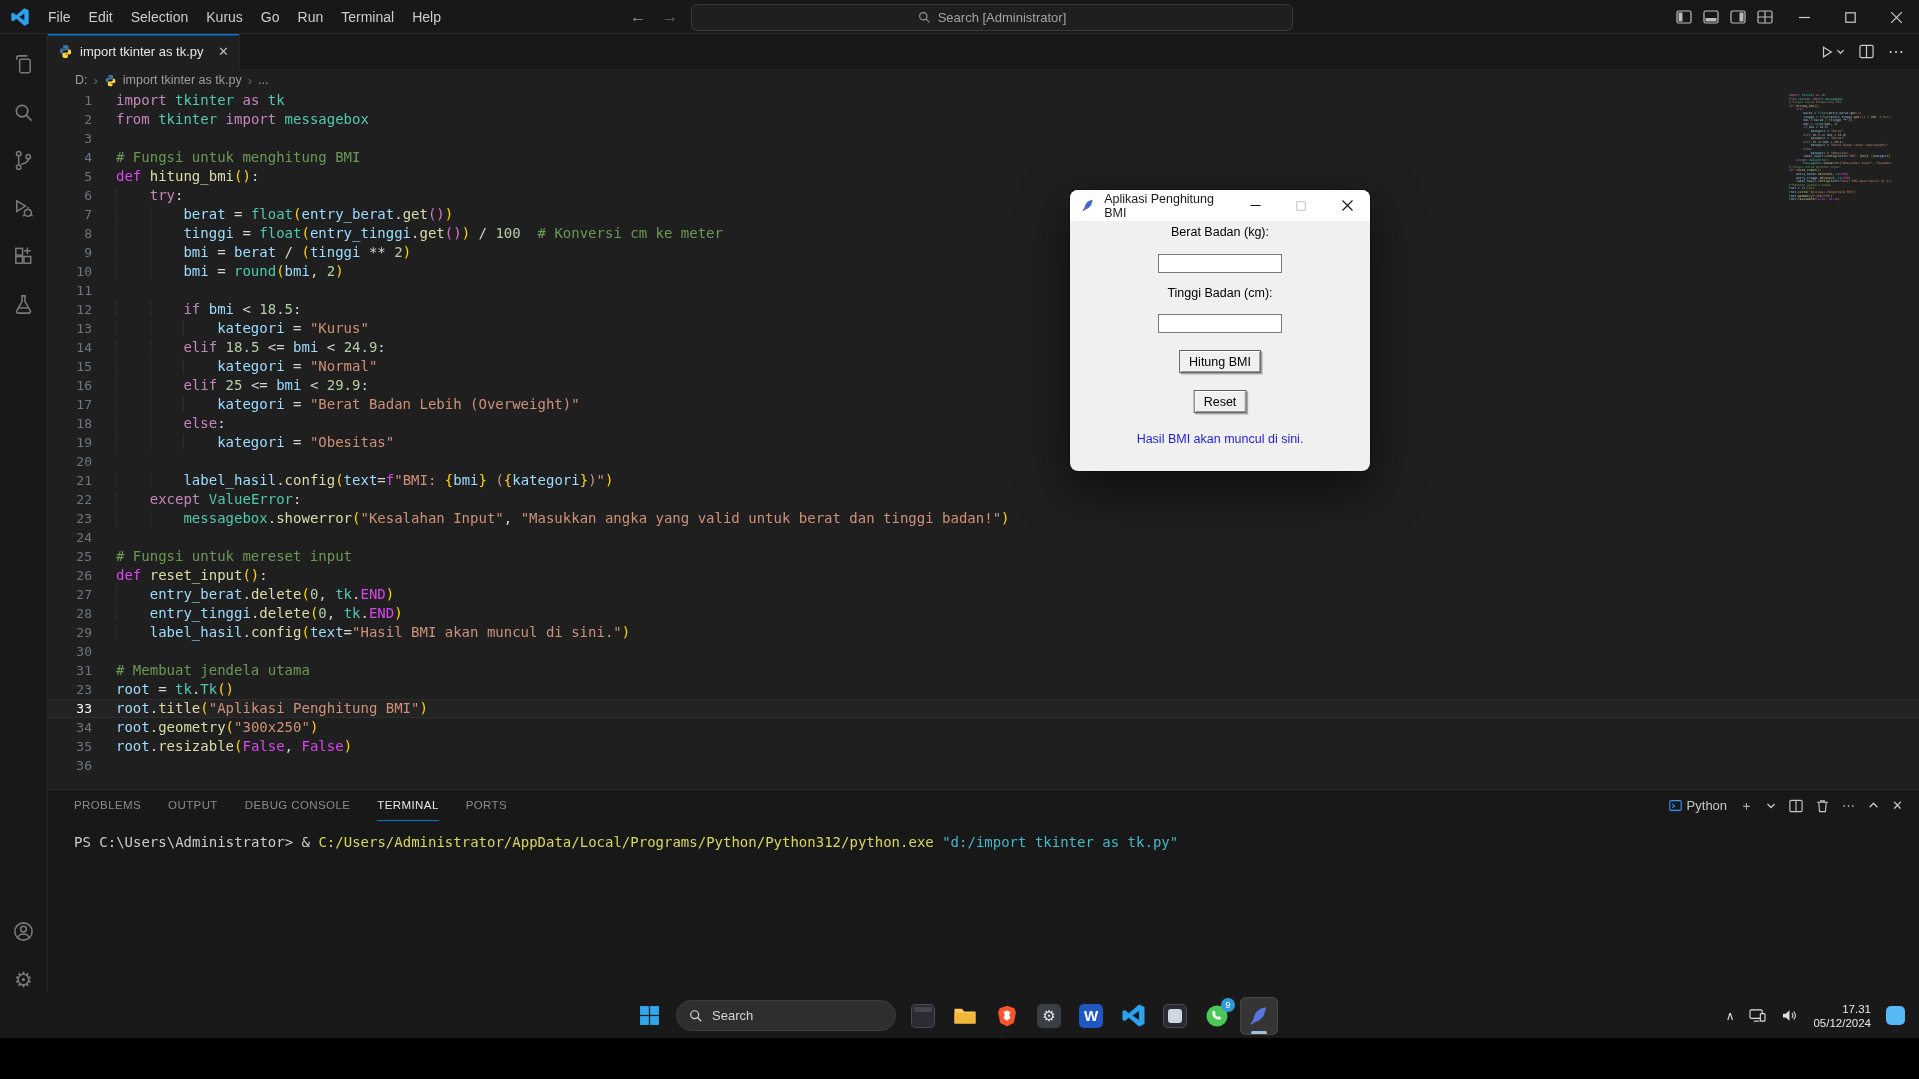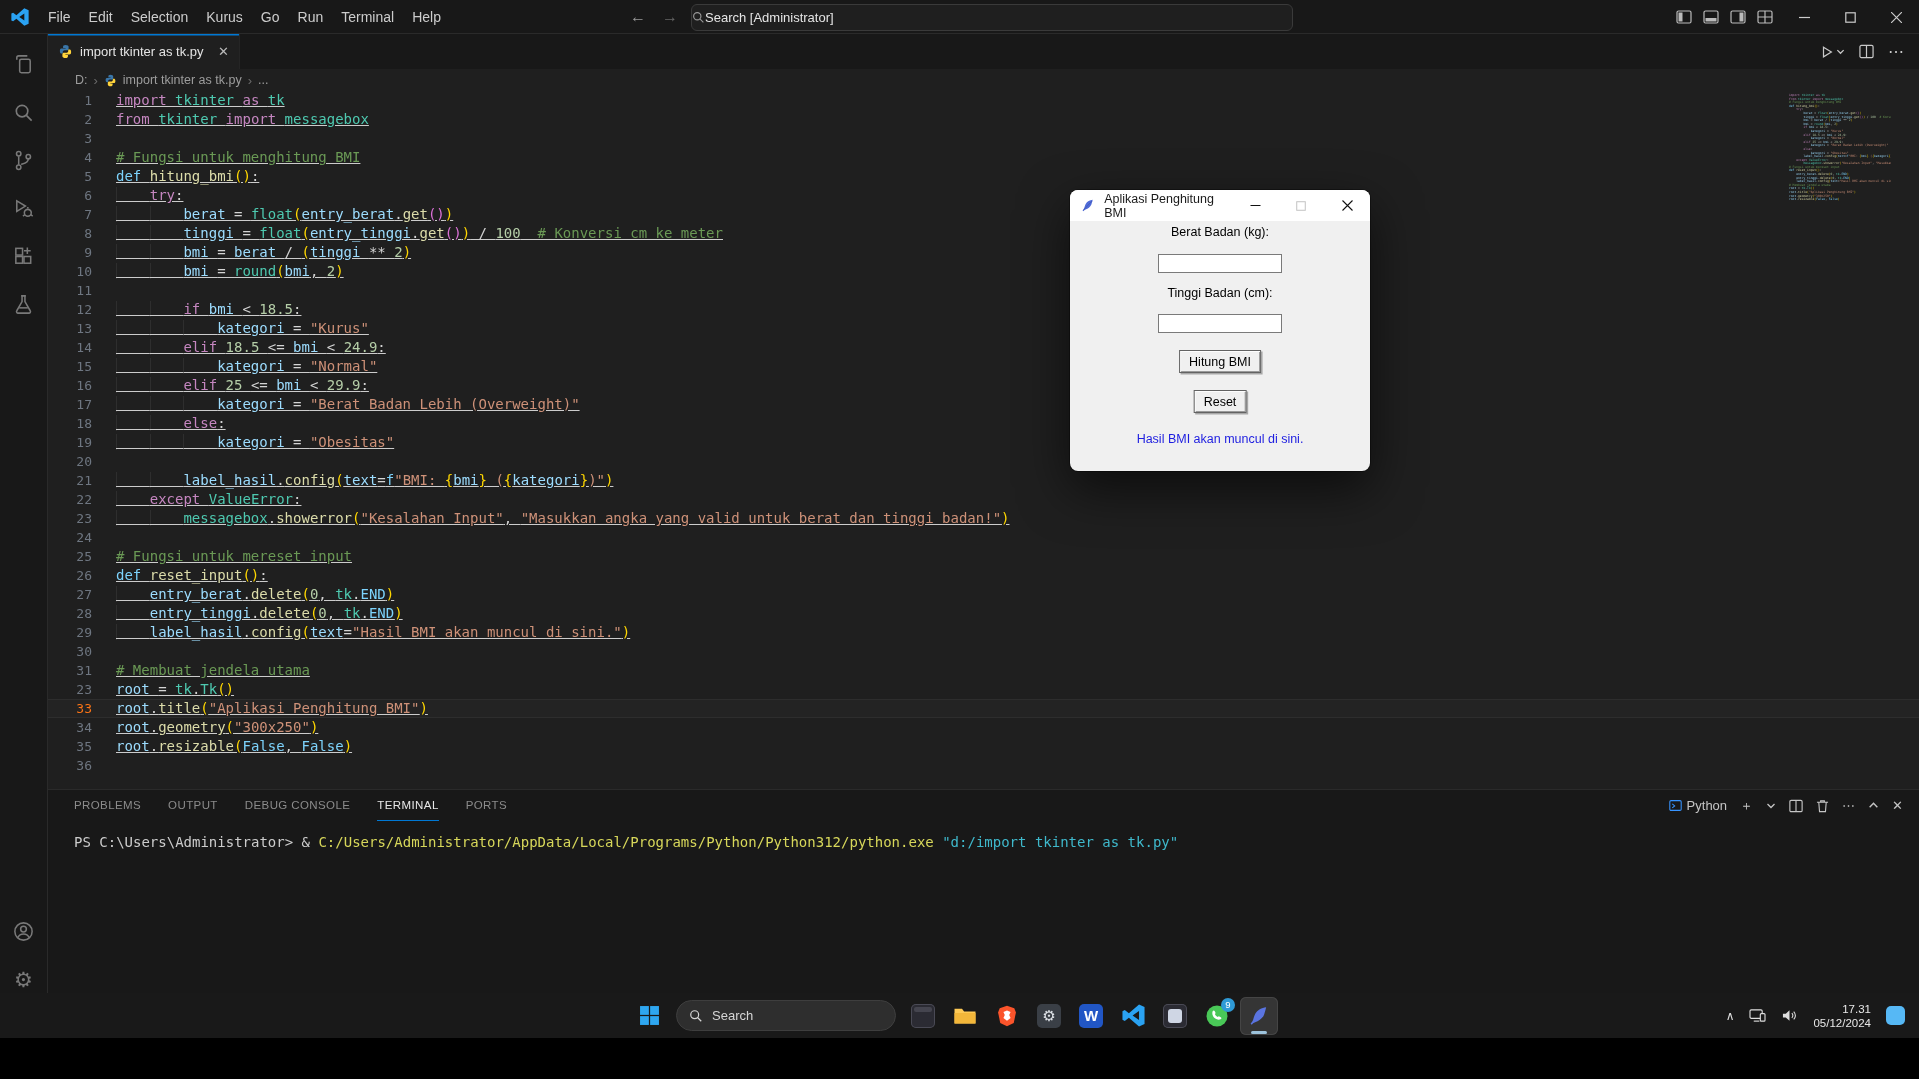--- a/index.html
+++ b/index.html
@@ -7,21 +7,21 @@
           font-family:"Liberation Sans",sans-serif;color:#ccc;}
   svg{display:block}
   
   .titlebar{position:absolute;left:0;top:0;right:0;height:34px;background:#181818;
             border-bottom:1px solid #2a2a2a;box-sizing:border-box;display:flex;align-items:center;}
   .vslogo{margin:0 10px 0 11px;}
   .menu-item{font-size:14px;color:#cccccc;padding:0 9px;height:34px;display:flex;align-items:center;cursor:default;}
   .nav-arrows{position:absolute;left:630px;top:0;height:34px;display:flex;align-items:center;gap:16px;color:#9a9a9a;font-size:16px;}
   .nav-fwd{color:#666;}
   .searchbox{position:absolute;left:691px;top:4px;width:600px;height:25px;background:#1f1f1f;border:1px solid #3a3a3a;
-             border-radius:6px;display:flex;align-items:center;justify-content:flex-start;color:#e5e5e5;font-size:13px;}
+             border-radius:6px;display:flex;align-items:center;justify-content:center;gap:7px;color:#a3a3a3;font-size:13px;}
   .layout-icons{position:absolute;right:146px;top:0;height:34px;display:flex;align-items:center;gap:11px;}
   .win-btns{position:absolute;right:0;top:0;height:34px;display:flex;}
   .win-btn{width:46px;height:34px;display:flex;align-items:center;justify-content:center;color:#ccc;}
   
   .activitybar{position:absolute;left:0;top:34px;width:48px;height:977px;background:#181818;
                border-right:1px solid #2a2a2a;box-sizing:border-box;display:flex;flex-direction:column;align-items:center;}
   .ab-icon{width:48px;height:48px;display:flex;align-items:center;justify-content:center;opacity:.85;}
   .ab-bottom{margin-top:auto;}
   .gear-glyph{font-size:21px;color:#8a8a8a;line-height:1;}
   
@@ -32,25 +32,25 @@
   .editor-actions{margin-left:auto;display:flex;align-items:center;gap:14px;padding-right:14px;color:#c9c9c9;}
   .run-wrap{display:flex;align-items:center;gap:2px;}
   
   .breadcrumbs{position:absolute;left:48px;top:69px;right:0;height:22px;background:#1f1f1f;display:flex;
                align-items:center;gap:6px;font-size:12.5px;color:#9d9d9d;padding-left:27px;}
   .crumb-sep{color:#6a6a6a;font-size:13px;}
   
   .editor{position:absolute;left:48px;top:91px;right:0;height:698px;background:#1f1f1f;}
   .code-row{display:flex;height:19px;line-height:19px;font-family:"DejaVu Sans Mono",monospace;font-size:14px;white-space:pre;}
   .gutter{width:68px;flex:none;text-align:right;padding-right:24px;color:#6e7681;font-size:13px;box-sizing:border-box;}
-  .code-text{flex:1;text-decoration:underline;}
+  .code-text{flex:1;}
   .current{background:#232323;box-shadow:inset 0 1px 0 #2d2d2d, inset 0 -1px 0 #2d2d2d;}
-  .current .gutter{color:#f97316;}
+  .current .gutter{color:#ffffff;}
   .ind{box-shadow:inset 1px 0 0 #2e2e2e;}
-  .tk-kw{color:#C586C0}.tk-def{color:#7dd3fc}.tk-fn{color:#DCDCAA}.tk-cls{color:#4EC9B0}
+  .tk-kw{color:#C586C0}.tk-def{color:#d946ef}.tk-fn{color:#DCDCAA}.tk-cls{color:#4EC9B0}
   .tk-var{color:#9CDCFE}.tk-num{color:#B5CEA8}.tk-str{color:#CE9178}.tk-com{color:#6A9955}
   .tk-op{color:#D4D4D4}.tk-p1{color:#FFD700}.tk-p2{color:#DA70D6}.tk-plain{color:#cccccc}
   .minimap{position:absolute;top:0;right:28px;width:102px;height:100%;overflow:hidden;padding-top:3px;}
   .mini-row{font-family:"DejaVu Sans Mono",monospace;font-size:3px;line-height:3.6px;white-space:pre;opacity:.9;}
   
   .panel{position:absolute;left:48px;top:789px;right:0;height:222px;background:#181818;border-top:1px solid #2a2a2a;box-sizing:border-box;}
   .panel-header{position:relative;height:31px;display:flex;align-items:center;padding-left:26px;}
   .panel-tab{font-size:11.5px;letter-spacing:.4px;color:#8b8b8b;margin-right:27px;height:31px;display:flex;align-items:center;
              box-sizing:border-box;border-bottom:1px solid transparent;}
   .panel-tab.active{color:#e7e7e7;border-bottom-color:#0078d4;}

